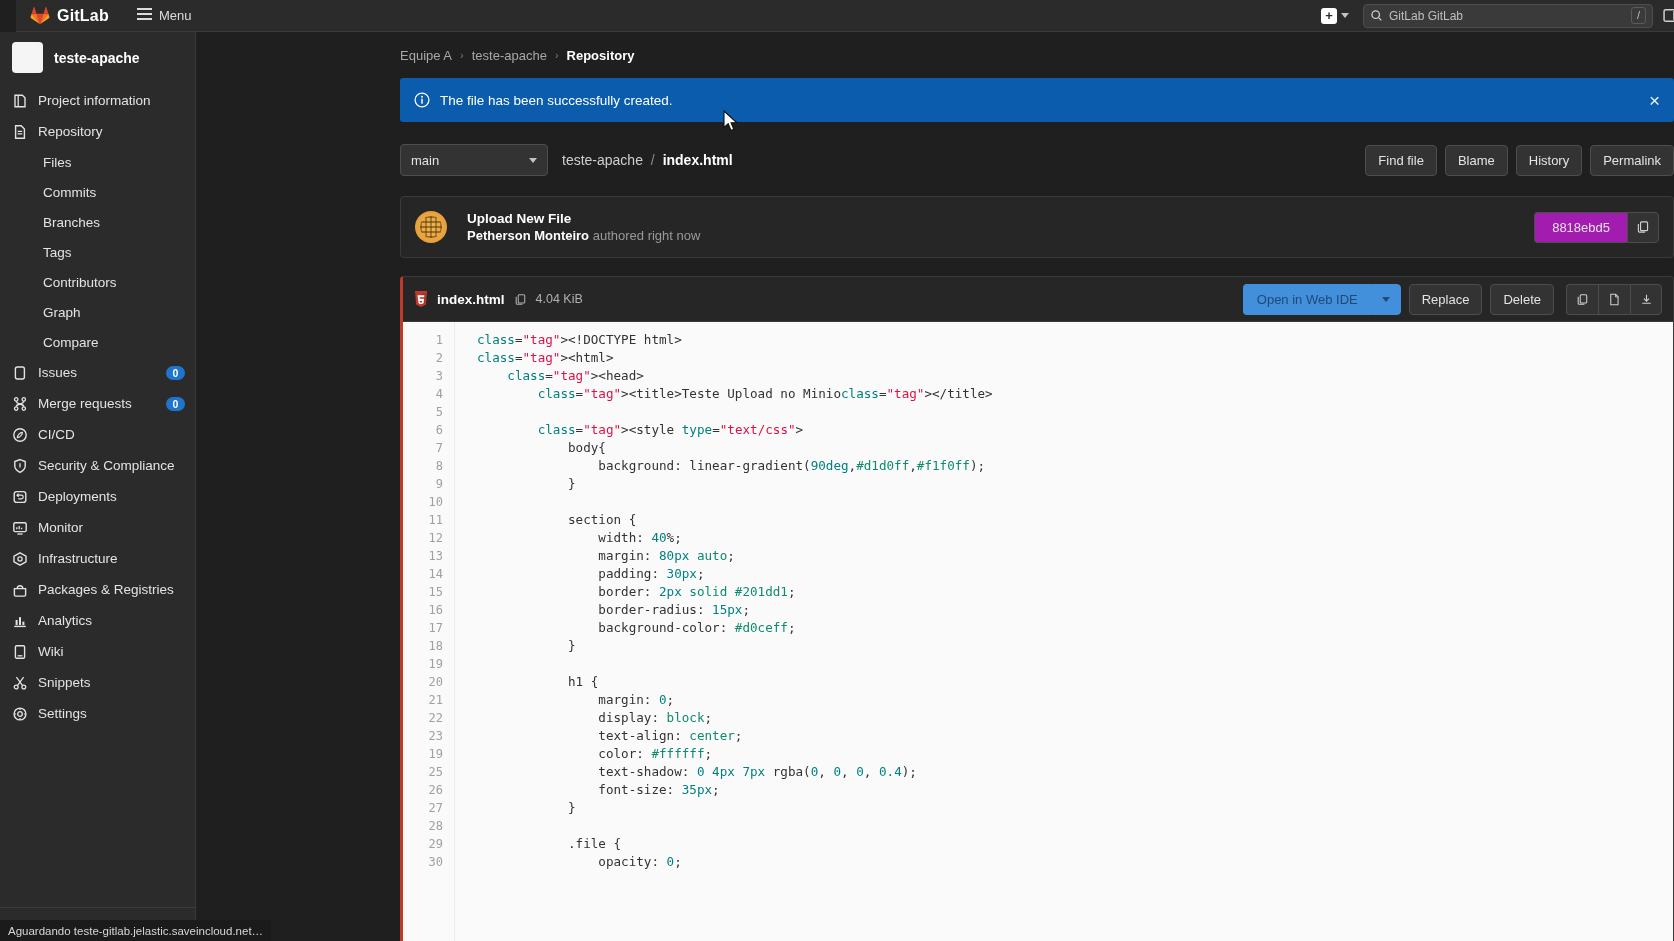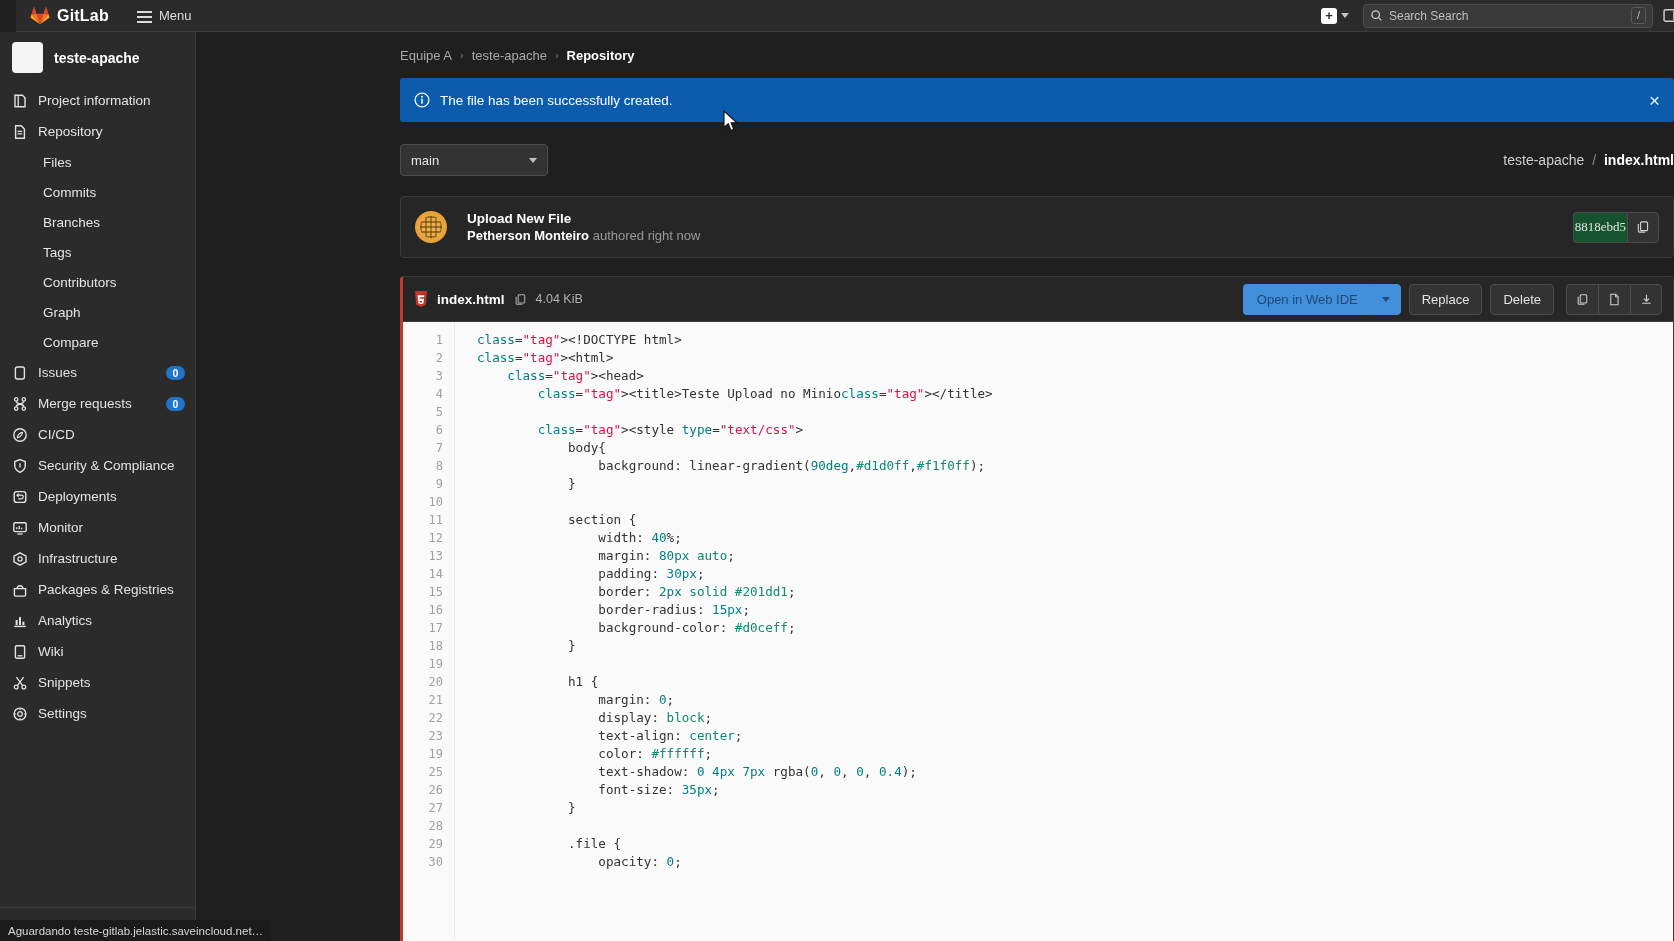--- a/index.html
+++ b/index.html
@@ -13,21 +13,21 @@
   
   #topbar {
     position: absolute; top: 0; left: 16px; width: 1674px; height: 32px;
     background: #2b2b2b; display: flex; align-items: center;
     border-bottom: 1px solid #3a3a3a;
   }
   #gl-logo { margin-left: 14px; display: flex; align-items: center; gap: 7px; }
   #gl-logo .wm { width: 20px; height: 20px; }
   #gl-brand { color: #fff; font-size: 16px; font-weight: bold; letter-spacing: .2px; }
   #menu-btn {
-    margin-left: 28px; display: flex; align-items: flex-end; gap: 7px;
+    margin-left: 28px; display: flex; align-items: flex-start; gap: 7px;
     color: #dcdcde; font-size: 13px; cursor: pointer;
   }
   .burger { display: flex; flex-direction: column; gap: 3px; }
   .burger i { display: block; width: 15px; height: 2px; background: #dcdcde; }
   #topbar-right {
     margin-left: auto; display: flex; align-items: center; gap: 10px;
     padding-right: 10px;
   }
   #create-menu {
     display: flex; align-items: center; gap: 4px; cursor: pointer;
@@ -149,23 +149,23 @@
       repeating-linear-gradient(0deg, rgba(90,60,10,.55) 0 2px, transparent 2px 5px),
       repeating-linear-gradient(90deg, rgba(90,60,10,.45) 0 2px, transparent 2px 5px);
     border-radius: 50%;
   }
   #c-title { color: #fff; font-size: 13.5px; font-weight: bold; }
   #c-sub { font-size: 13px; color: #fff; margin-top: 2px; }
   #c-sub .muted { color: #999; font-weight: normal; }
   #c-sub .who { font-weight: bold; }
   #c-right { margin-left: auto; display: flex; }
   #c-hash {
-    background: #14532d; border: 1px solid #4d4d4d; border-right: none;
+    background: #a21caf; border: 1px solid #4d4d4d; border-right: none;
     border-radius: 4px 0 0 4px; color: #e3e3e3; font-size: 13px;
-    font-family: Liberation Serif, serif; padding: 0 1px;
+    font-family: Liberation Sans, sans-serif; padding: 0 17px;
     height: 31px; display: flex; align-items: center; cursor: pointer;
   }
   #c-copy {
     background: #333; border: 1px solid #4d4d4d; border-radius: 0 4px 4px 0;
     width: 32px; height: 31px; display: flex; align-items: center;
     justify-content: center; cursor: pointer;
   }
 
   
   #viewer {
@@ -266,21 +266,21 @@
       <span id="create-sq">
           <b>+</b>
         </span>
       <span class="chev"></span>
     </div>
     <div id="search-box">
       <svg width="13" height="13" viewBox="0 0 16 16">
         <circle cx="7" cy="7" r="4.6" fill="none" stroke="#cfcfcf" stroke-width="1.6"></circle>
         <line x1="10.3" y1="10.3" x2="14" y2="14" stroke="#cfcfcf" stroke-width="1.6"></line>
       </svg>
-      <span class="lbl">Search Search</span>
+      <span class="lbl">GitLab GitLab</span>
       <span id="slash">/</span>
     </div>
     <svg id="panel-icon" viewBox="0 0 16 16">
       <rect x="1" y="2.5" width="14" height="11" rx="1.6" fill="none" stroke="#cfcfcf" stroke-width="1.4"></rect>
       <rect x="9.6" y="3.8" width="4.2" height="8.4" fill="#cfcfcf"></rect>
     </svg>
   </div>
 </div>
 
 <div id="sidebar">
@@ -450,20 +450,26 @@
     <div id="filebar">
       <div id="branch-select">
         <span>main</span>
         <span class="chev2"></span>
       </div>
       <div id="filepath">
         <span>teste-apache</span>
         <span class="sl">/</span>
         <span class="fn">index.html</span>
       </div>
+      <div id="filebar-actions">
+          <button class="btn">Find file</button>
+          <button class="btn">Blame</button>
+          <button class="btn">History</button>
+          <button class="btn">Permalink</button>
+        </div>
     </div>
 
     <div id="commitbox">
       <div id="c-avatar"></div>
       <div>
         <div id="c-title">Upload New File</div>
         <div id="c-sub">
           <span class="who">Petherson Monteiro</span>
           <span class="muted">authored right now</span>
         </div>

